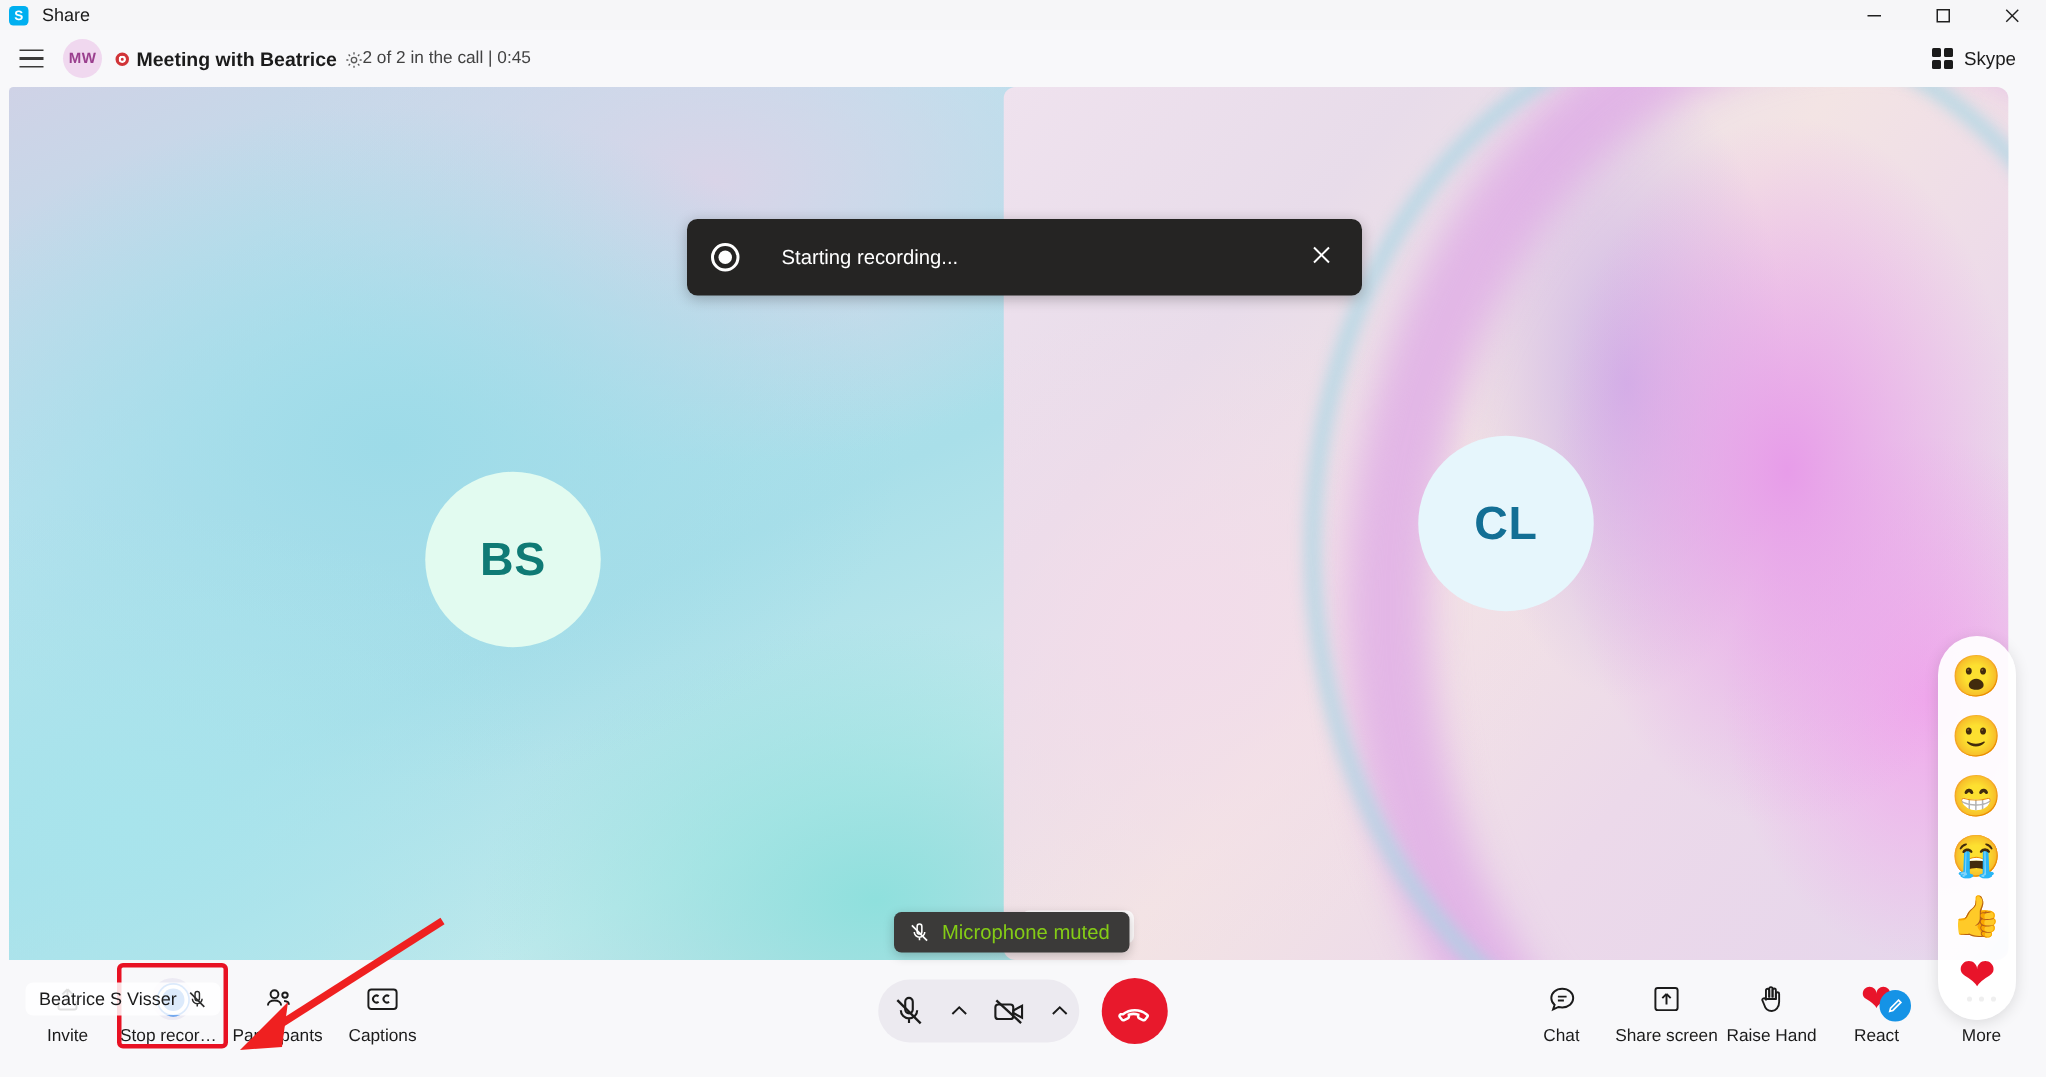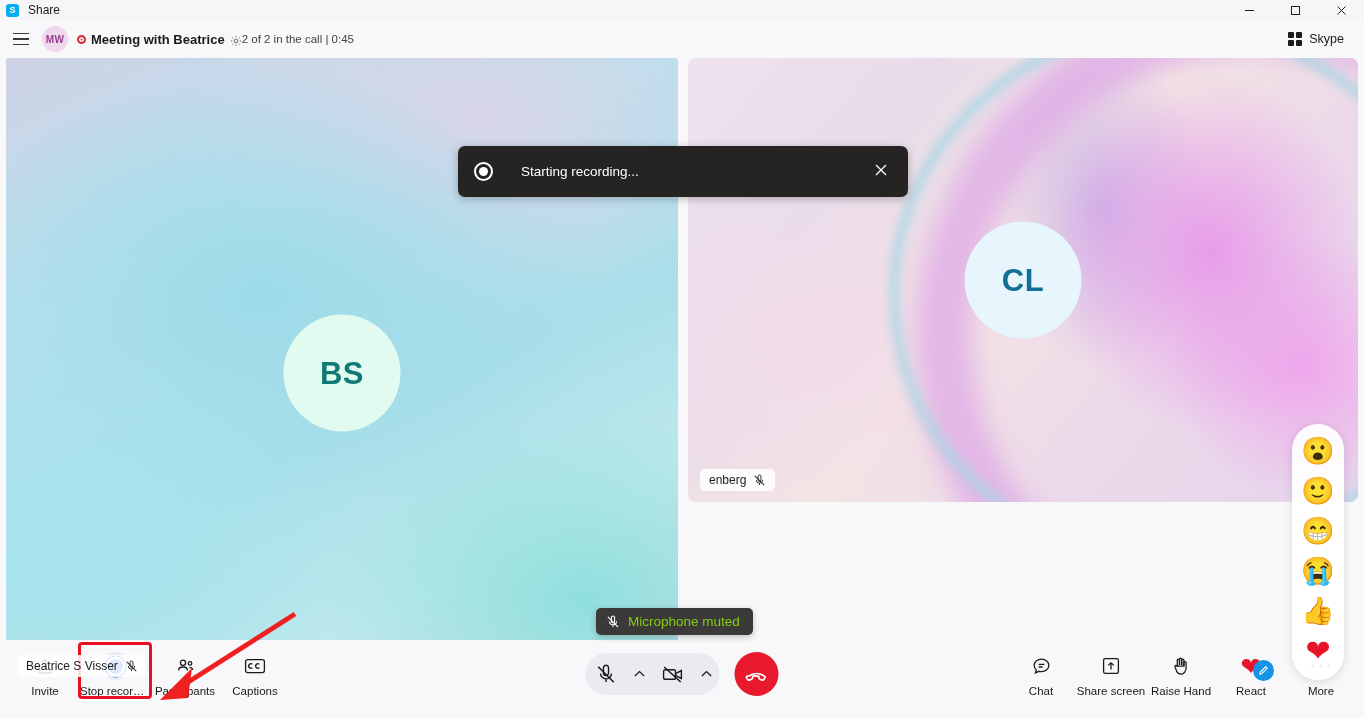--- a/index.html
+++ b/index.html
@@ -66,21 +66,21 @@
   .tile-left {
     left: 6px; width: 672px; height: 630px; border-radius: 3px;
     background:
       radial-gradient(ellipse 70% 55% at 12% 78%, #a8e4ec 0%, rgba(168,228,236,0) 62%),
       radial-gradient(ellipse 85% 60% at 38% 38%, #9ddbe8 0%, rgba(157,219,232,0) 60%),
       radial-gradient(ellipse 60% 45% at 86% 86%, #8fe0dd 0%, rgba(143,224,221,0) 65%),
       radial-gradient(ellipse 75% 50% at 70% 10%, #d9d4e8 0%, rgba(217,212,232,0) 60%),
       linear-gradient(155deg, #cfd2e6 0%, #b8e2ee 30%, #a9dfe9 56%, #bfe9ec 78%, #d6d9ea 100%);
   }
   .tile-right {
-    left: 688px; width: 670px; height: 444px; border-radius: 8px;
+    left: 669px; width: 670px; height: 582px; border-radius: 8px;
     background:
       radial-gradient(ellipse 40% 70% at 78% 44%, #e79ce9 0%, rgba(231,156,233,0) 58%),
       radial-gradient(ellipse 26% 58% at 62% 34%, #cdb3e6 0%, rgba(205,179,230,0) 62%),
       radial-gradient(ellipse 34% 50% at 92% 70%, #f0a8ec 0%, rgba(240,168,236,0) 60%),
       radial-gradient(ellipse 55% 55% at 18% 62%, #f2dcea 0%, rgba(242,220,234,0) 68%),
       linear-gradient(130deg, #efe2ee 0%, #e8dcea 24%, #f3e4e4 48%, #ecd9ea 70%, #e5d6ec 100%);
   }
   .tile-right::before {
     content: ""; position: absolute; left: 34%; top: -14%;
     width: 86%; height: 128%; border-radius: 50%;

